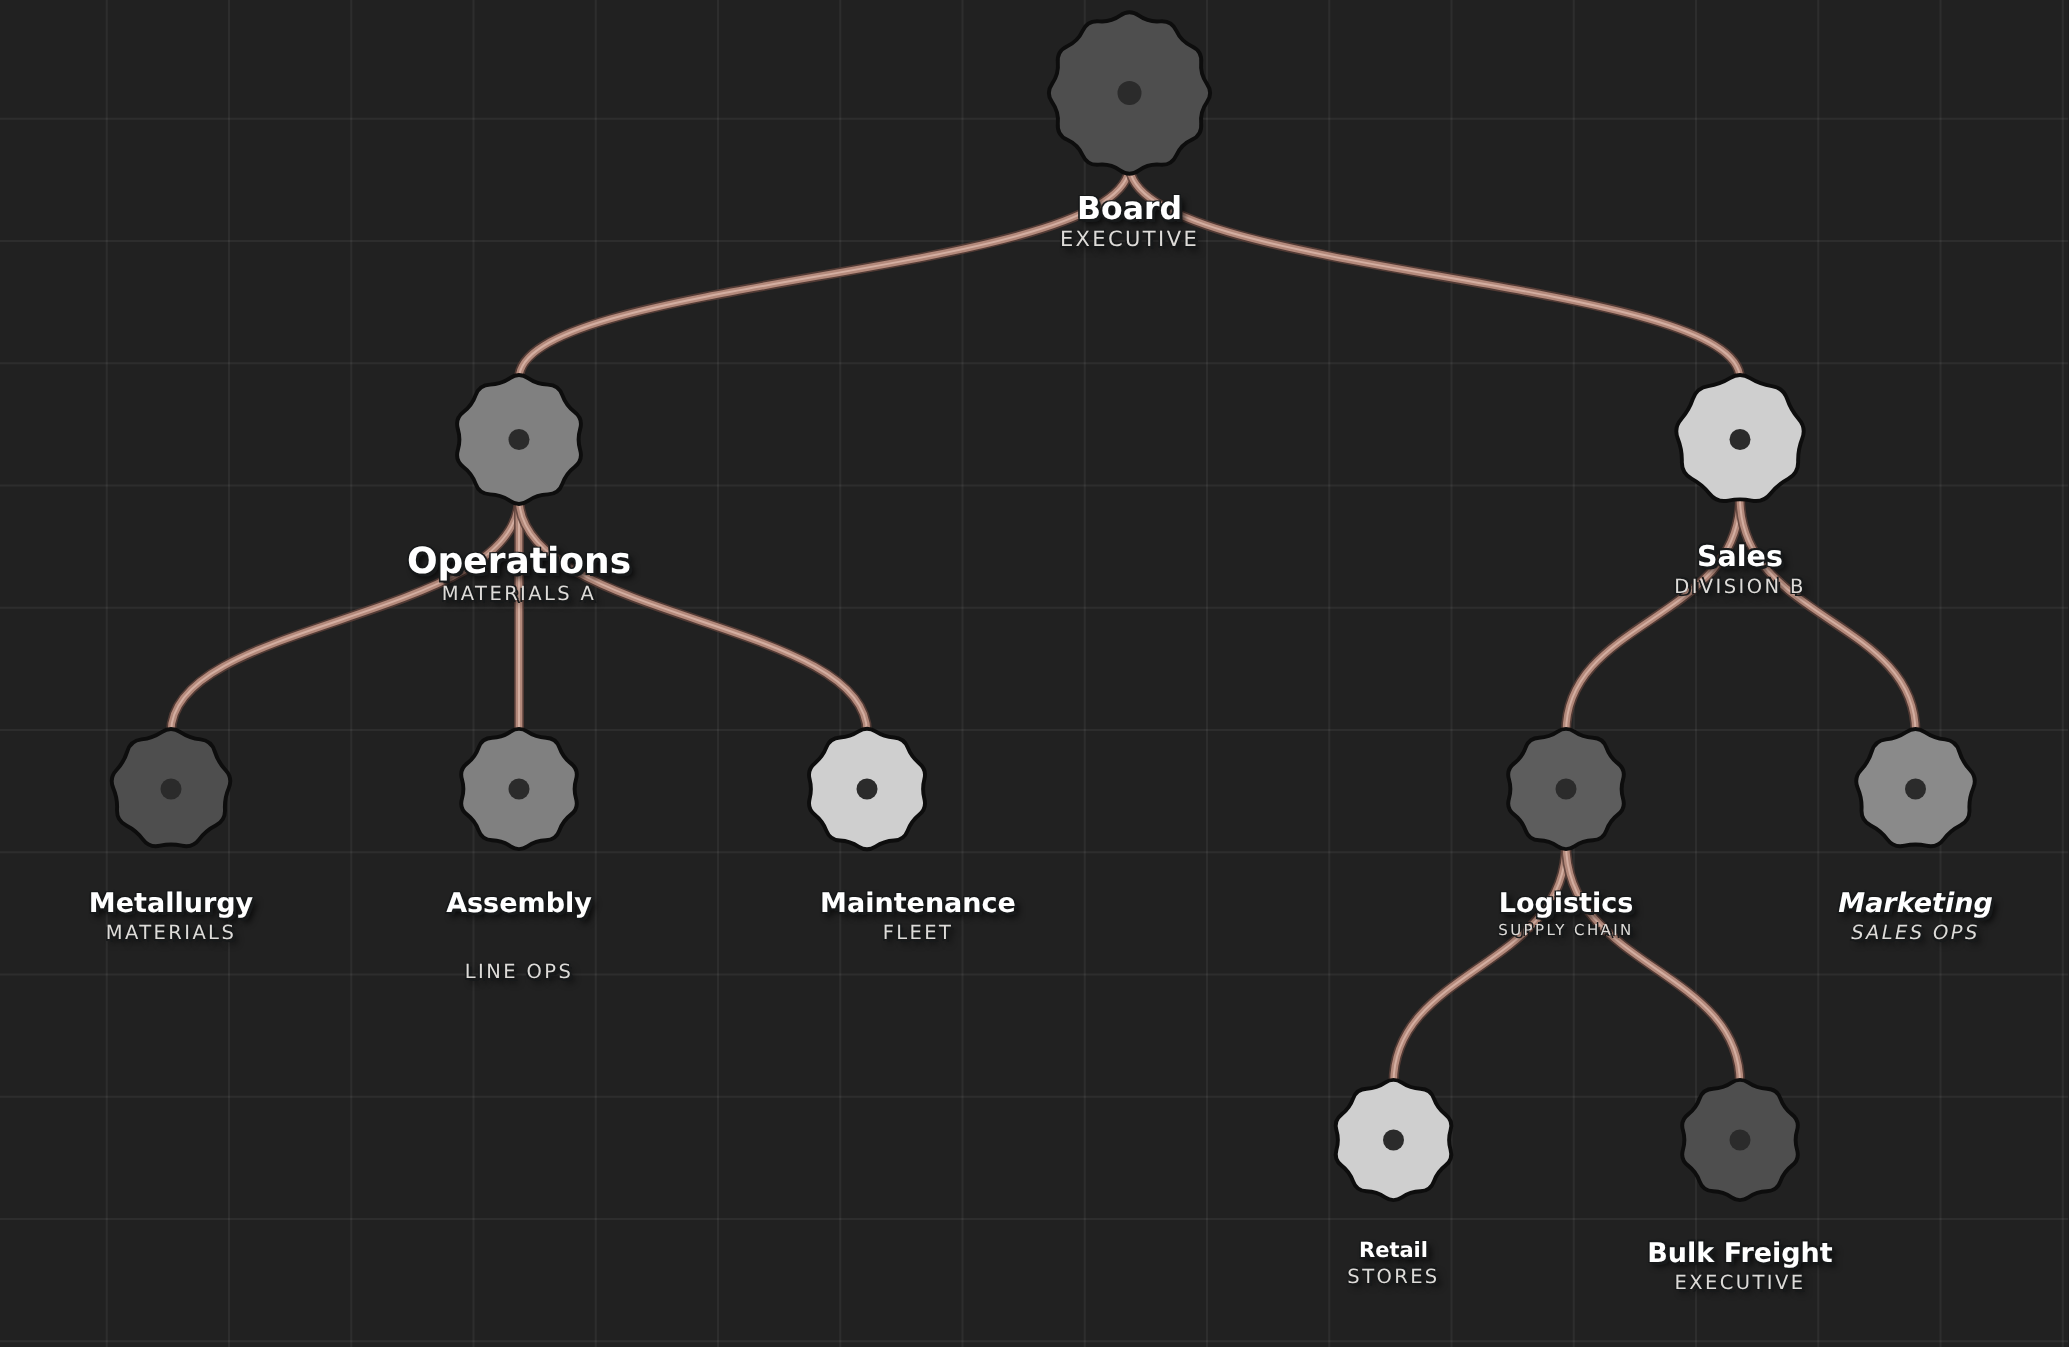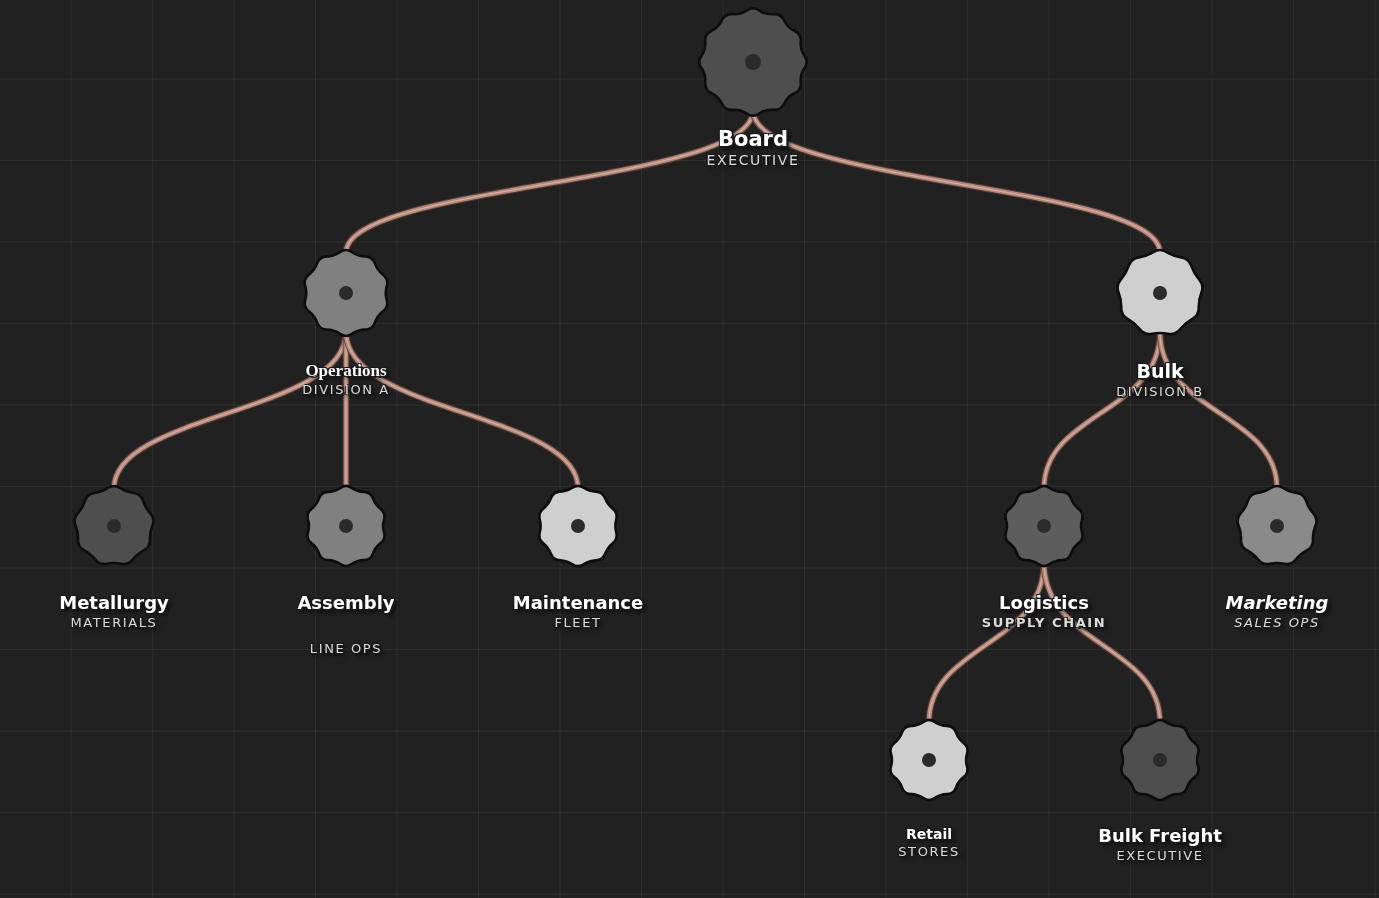--- a/index.html
+++ b/index.html
@@ -140,31 +140,31 @@
         <span class="node-label" style="font-size: 21px;">Board</span>
         <span class="node-sub" style="font-size: 14px;">EXECUTIVE</span>
       </div>
       <div class="node" style="left: 346px; top: 293px;">
         <svg width="106" height="106" viewBox="-53 -53 106 106">
           <path d="M 5.98 -40.90 Q 11.96 -36.81 19.20 -36.61 Q 26.45 -36.41 28.88 -29.58 Q 31.31 -22.75 37.05 -18.33 Q 42.80 -13.91 40.75 -6.95 Q 38.70 0.00 40.75 6.95 Q 42.80 13.91 37.05 18.33 Q 31.31 22.75 28.88 29.58 Q 26.45 36.41 19.20 36.61 Q 11.96 36.81 5.98 40.90 Q 0.00 45.00 -5.98 40.90 Q -11.96 36.81 -19.20 36.61 Q -26.45 36.41 -28.88 29.58 Q -31.31 22.75 -37.05 18.33 Q -42.80 13.91 -40.75 6.95 Q -38.70 0.00 -40.75 -6.95 Q -42.80 -13.91 -37.05 -18.33 Q -31.31 -22.75 -28.88 -29.58 Q -26.45 -36.41 -19.20 -36.61 Q -11.96 -36.81 -5.98 -40.90 Q 0.00 -45.00 5.98 -40.90 Z" fill="#808080" stroke="#0d0d0d" stroke-width="2.6" stroke-linejoin="round"></path>
           <circle cx="0" cy="0" r="7" fill="#2b2b2b"></circle>
         </svg>
       </div>
       <div class="label-group" style="left: 346px; top: 362px;">
-        <span class="node-label" style="font-size: 17px; font-family: Liberation Serif, serif;">Operations</span>
-        <span class="node-sub" style="font-size: 13px;">DIVISION A</span>
+        <span class="node-label" style="font-size: 24px;">Operations</span>
+        <span class="node-sub" style="font-size: 13px;">MATERIALS A</span>
       </div>
       <div class="node" style="left: 1160px; top: 293px;">
         <svg width="106" height="106" viewBox="-53 -53 106 106">
           <path d="M 6.70 -40.89 Q 13.39 -36.79 21.16 -35.63 Q 28.93 -34.47 31.42 -27.02 Q 33.90 -19.57 39.11 -13.69 Q 44.32 -7.81 41.44 -0.51 Q 38.56 6.80 38.76 14.65 Q 38.97 22.50 32.07 26.25 Q 25.17 29.99 20.28 36.14 Q 15.39 42.29 7.70 40.72 Q 0.00 39.15 -7.70 40.72 Q -15.39 42.29 -20.28 36.14 Q -25.17 29.99 -32.07 26.25 Q -38.97 22.50 -38.76 14.65 Q -38.56 6.80 -41.44 -0.51 Q -44.32 -7.81 -39.11 -13.69 Q -33.90 -19.58 -31.42 -27.02 Q -28.93 -34.47 -21.16 -35.63 Q -13.39 -36.79 -6.70 -40.89 Q 0.00 -45.00 6.70 -40.89 Z" fill="#cfcfcf" stroke="#0d0d0d" stroke-width="2.6" stroke-linejoin="round"></path>
           <circle cx="0" cy="0" r="7" fill="#2b2b2b"></circle>
         </svg>
       </div>
       <div class="label-group" style="left: 1160px; top: 362px;">
-        <span class="node-label" style="font-size: 19px;">Bulk</span>
+        <span class="node-label" style="font-size: 19px;">Sales</span>
         <span class="node-sub" style="font-size: 13px;">DIVISION B</span>
       </div>
       <div class="node" style="left: 114px; top: 526px;">
         <svg width="100" height="100" viewBox="-50 -50 100 100">
           <path d="M 6.18 -37.97 Q 12.35 -33.94 19.68 -33.06 Q 27.00 -32.17 29.14 -25.12 Q 31.28 -18.06 36.32 -12.68 Q 41.36 -7.29 38.47 -0.51 Q 35.57 6.27 35.97 13.64 Q 36.37 21.00 29.80 24.33 Q 23.22 27.67 18.79 33.57 Q 14.36 39.47 7.18 37.79 Q 0.00 36.12 -7.18 37.79 Q -14.36 39.47 -18.79 33.57 Q -23.22 27.67 -29.80 24.33 Q -36.37 21.00 -35.97 13.64 Q -35.57 6.27 -38.47 -0.51 Q -41.36 -7.29 -36.32 -12.68 Q -31.28 -18.06 -29.14 -25.12 Q -27.00 -32.17 -19.68 -33.06 Q -12.35 -33.94 -6.18 -37.97 Q 0.00 -42.00 6.18 -37.97 Z" fill="#4e4e4e" stroke="#0d0d0d" stroke-width="2.6" stroke-linejoin="round"></path>
           <circle cx="0" cy="0" r="7" fill="#2b2b2b"></circle>
         </svg>
       </div>
       <div class="label-group" style="left: 114px; top: 594px;">
         <span class="node-label" style="font-size: 18px;">Metallurgy</span>
@@ -179,33 +179,33 @@
       <div class="label-group" style="left: 346px; top: 594px;">
         <span class="node-label" style="font-size: 18px;">Assembly</span>
         <span class="node-sub" style="font-size: 13px; margin-top: 28px;">LINE OPS</span>
       </div>
       <div class="node" style="left: 578px; top: 526px;">
         <svg width="100" height="100" viewBox="-50 -50 100 100">
           <path d="M 5.65 -38.38 Q 11.29 -34.75 17.99 -34.37 Q 24.69 -33.98 27.12 -27.73 Q 29.56 -21.48 34.75 -17.23 Q 39.94 -12.98 38.24 -6.49 Q 36.54 0.00 38.24 6.49 Q 39.94 12.98 34.75 17.23 Q 29.56 21.48 27.12 27.73 Q 24.69 33.98 17.99 34.37 Q 11.29 34.75 5.65 38.38 Q 0.00 42.00 -5.65 38.38 Q -11.29 34.75 -17.99 34.37 Q -24.69 33.98 -27.12 27.73 Q -29.56 21.48 -34.75 17.23 Q -39.94 12.98 -38.24 6.49 Q -36.54 0.00 -38.24 -6.49 Q -39.94 -12.98 -34.75 -17.23 Q -29.56 -21.48 -27.12 -27.73 Q -24.69 -33.98 -17.99 -34.37 Q -11.29 -34.75 -5.65 -38.38 Q 0.00 -42.00 5.65 -38.38 Z" fill="#cfcfcf" stroke="#0d0d0d" stroke-width="2.6" stroke-linejoin="round"></path>
           <circle cx="0" cy="0" r="7" fill="#2b2b2b"></circle>
         </svg>
       </div>
-      <div class="label-group" style="left: 578px; top: 594px;">
+      <div class="label-group" style="left: 612px; top: 594px;">
         <span class="node-label" style="font-size: 18px;">Maintenance</span>
         <span class="node-sub" style="font-size: 13px;">FLEET</span>
       </div>
       <div class="node" style="left: 1044px; top: 526px;">
         <svg width="100" height="100" viewBox="-50 -50 100 100">
           <path d="M 5.58 -38.18 Q 11.16 -34.35 17.92 -34.17 Q 24.69 -33.98 26.95 -27.60 Q 29.22 -21.23 34.58 -17.10 Q 39.94 -12.98 38.03 -6.49 Q 36.12 0.00 38.03 6.49 Q 39.94 12.98 34.58 17.10 Q 29.22 21.23 26.95 27.60 Q 24.69 33.98 17.92 34.17 Q 11.16 34.35 5.58 38.18 Q 0.00 42.00 -5.58 38.18 Q -11.16 34.35 -17.92 34.17 Q -24.69 33.98 -26.95 27.60 Q -29.22 21.23 -34.58 17.10 Q -39.94 12.98 -38.03 6.49 Q -36.12 0.00 -38.03 -6.49 Q -39.94 -12.98 -34.58 -17.10 Q -29.22 -21.23 -26.95 -27.60 Q -24.69 -33.98 -17.92 -34.17 Q -11.16 -34.35 -5.58 -38.18 Q 0.00 -42.00 5.58 -38.18 Z" fill="#5d5d5d" stroke="#0d0d0d" stroke-width="2.6" stroke-linejoin="round"></path>
           <circle cx="0" cy="0" r="7" fill="#2b2b2b"></circle>
         </svg>
       </div>
       <div class="label-group" style="left: 1044px; top: 594px;">
         <span class="node-label" style="font-size: 18px;">Logistics</span>
-        <span class="node-sub" style="font-size: 13px; font-weight: bold;">SUPPLY CHAIN</span>
+        <span class="node-sub" style="font-size: 10px;">SUPPLY CHAIN</span>
       </div>
       <div class="node" style="left: 1277px; top: 526px;">
         <svg width="100" height="100" viewBox="-50 -50 100 100">
           <path d="M 6.18 -37.97 Q 12.35 -33.94 19.68 -33.06 Q 27.00 -32.17 29.14 -25.12 Q 31.28 -18.06 36.32 -12.68 Q 41.36 -7.29 38.47 -0.51 Q 35.57 6.27 35.97 13.64 Q 36.37 21.00 29.80 24.33 Q 23.22 27.67 18.79 33.57 Q 14.36 39.47 7.18 37.79 Q 0.00 36.12 -7.18 37.79 Q -14.36 39.47 -18.79 33.57 Q -23.22 27.67 -29.80 24.33 Q -36.37 21.00 -35.97 13.64 Q -35.57 6.27 -38.47 -0.51 Q -41.36 -7.29 -36.32 -12.68 Q -31.28 -18.06 -29.14 -25.12 Q -27.00 -32.17 -19.68 -33.06 Q -12.35 -33.94 -6.18 -37.97 Q 0.00 -42.00 6.18 -37.97 Z" fill="#8a8a8a" stroke="#0d0d0d" stroke-width="2.6" stroke-linejoin="round"></path>
           <circle cx="0" cy="0" r="7" fill="#2b2b2b"></circle>
         </svg>
       </div>
       <div class="label-group" style="left: 1277px; top: 594px; font-style: italic;">
         <span class="node-label" style="font-size: 18px;">Marketing</span>
         <span class="node-sub" style="font-size: 13px;">SALES OPS</span>

